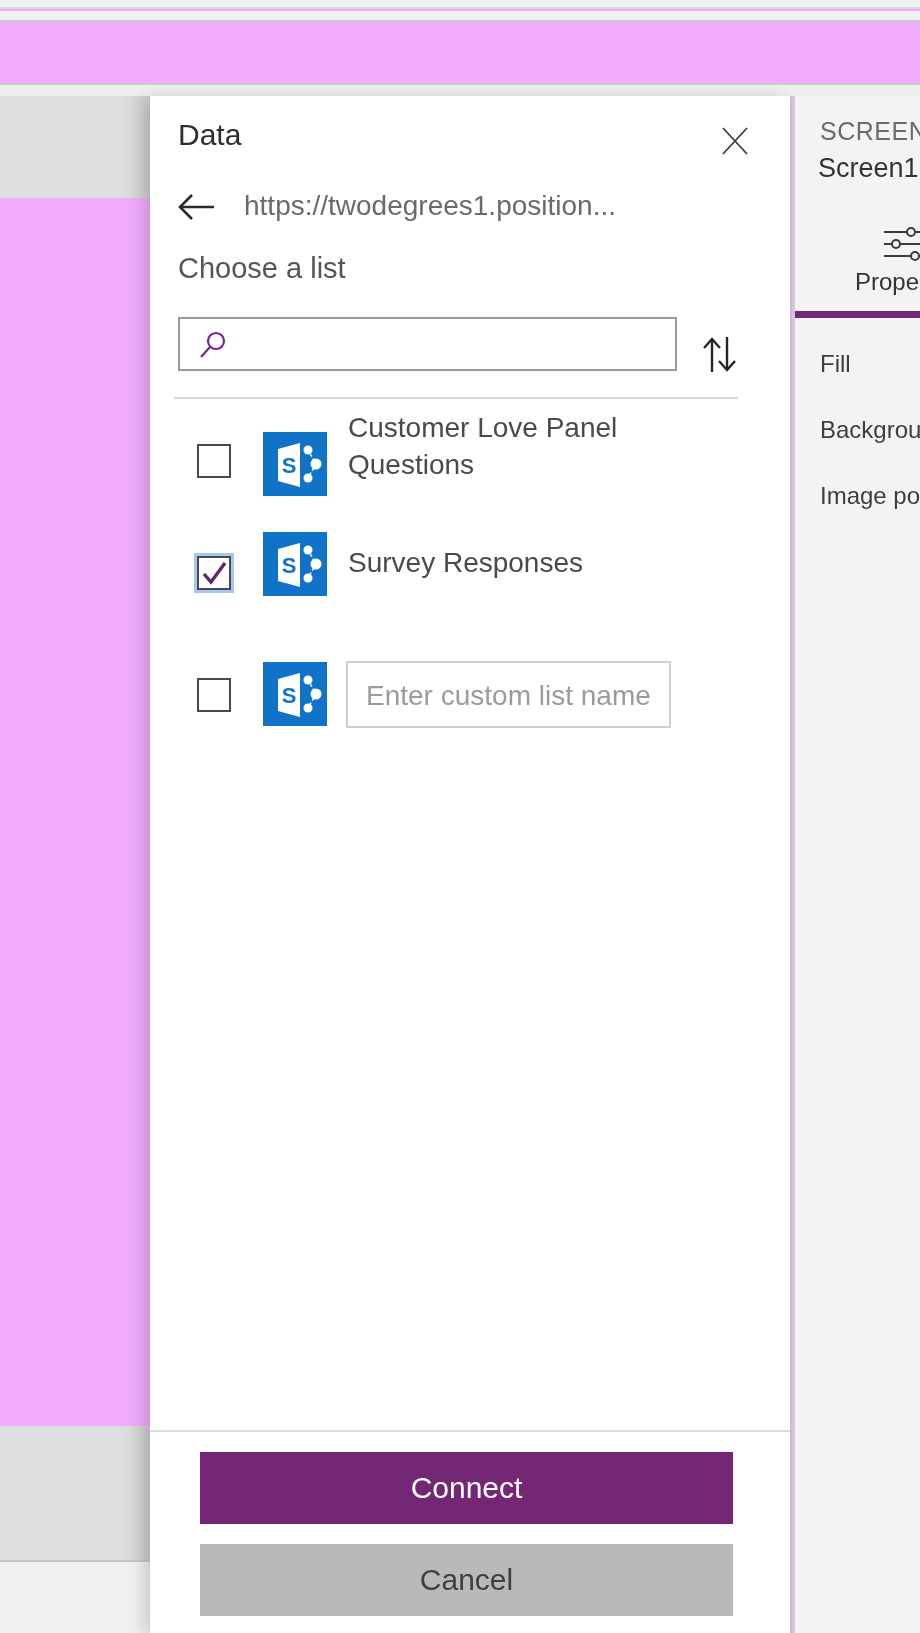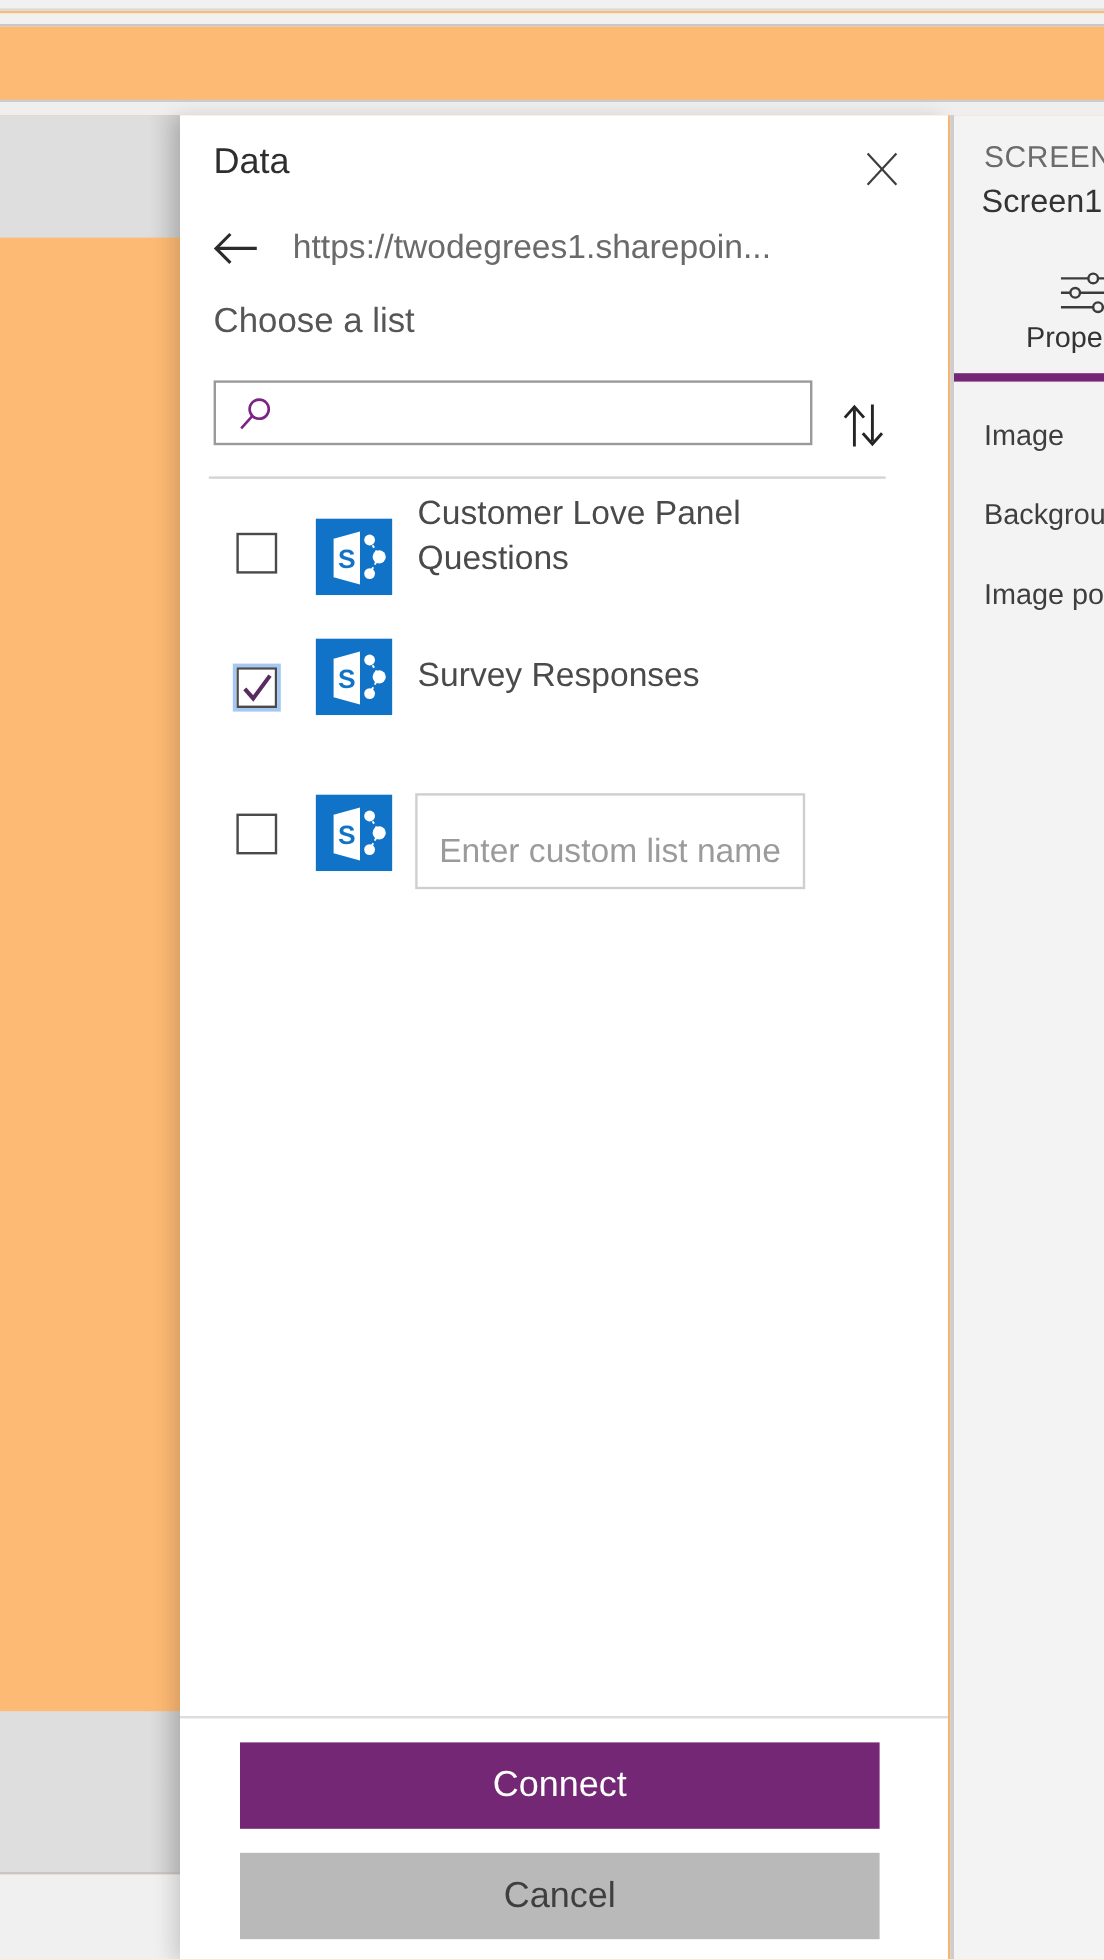--- a/index.html
+++ b/index.html
@@ -1,17 +1,17 @@
 <!DOCTYPE html>
 <html><head>
 <meta charset="utf-8">
 <style>
   html,body{margin:0;padding:0;background:#fff;}
   .stage{position:relative;width:920px;height:1633px;overflow:hidden;
-         background:#fdba74;font-family:"Liberation Sans",sans-serif;
+         background:#f0abfc;font-family:"Liberation Sans",sans-serif;
          -webkit-font-smoothing:antialiased;}
   .abs{position:absolute;}
 
   
   .bar-a{left:0;top:0;width:920px;height:7px;background:#f1f1f1;border-bottom:2px solid #d9d9d9;}
   .bar-b{left:0;top:11px;width:920px;height:9px;background:#f1f1f1;border-bottom:2px solid #c9c9c9;}
   .line-83{left:0;top:83px;width:920px;height:2px;background:#cccccc;}
   .bar-c{left:0;top:85px;width:920px;height:11px;background:#efefef;}
 
   
@@ -38,21 +38,21 @@
   .search-input::placeholder{color:#767676;opacity:1;}
   .sort-btn{left:548px;top:236px;width:44px;height:46px;cursor:pointer;background:none;border:none;padding:0;}
   .divider-1{left:24px;top:301px;width:564px;height:2px;background:#d4d4d4;}
 
   .checkbox{width:30px;height:30px;border:2px solid #4a4a4a;background:#fff;cursor:pointer;}
   .checkbox.checked{outline:3px solid #a5c8f2;}
   .checkbox svg{position:absolute;left:1px;top:1px;}
   .sp-icon{width:64px;height:64px;}
   .row-label{font-size:28px;line-height:37px;color:#4a4a4a;width:348px;}
   .custom-input{left:196px;top:565px;width:303px;height:60px;border:2px solid #cfcfcf;
-                font-size:28px;color:#6a6a6a;padding:16px 0 0 18px;outline:none;
+                font-size:28px;color:#6a6a6a;padding:3px 0 0 18px;outline:none;
                 font-family:"Liberation Sans",sans-serif;}
   .custom-input::placeholder{color:#9b9b9b;opacity:1;}
 
   .divider-2{left:0;top:1334px;width:640px;height:2px;background:#dcdcdc;}
   .btn{width:533px;height:72px;border:none;cursor:pointer;font-size:30px;
        font-family:"Liberation Sans",sans-serif;}
   .btn-connect{left:50px;top:1356px;background:#742774;color:#ffffff;}
   .btn-cancel{left:50px;top:1448px;background:#b9b9b9;color:#3f3f3f;}
 
   
@@ -91,21 +91,21 @@
       </svg>
     </button>
 
     <button class="abs back-btn">
       <svg width="42" height="38" viewBox="0 0 42 38">
         <line x1="4" y1="19" x2="38" y2="19" stroke="#2b2b2b" stroke-width="2.6"></line>
         <polyline points="16,7 4,19 16,31" fill="none" stroke="#2b2b2b" stroke-width="2.6"></polyline>
       </svg>
     </button>
 
-    <div class="abs dlg-url">https://twodegrees1.sharepoin...</div>
+    <div class="abs dlg-url">https://twodegrees1.position...</div>
 
     <div class="abs dlg-heading">Choose a list</div>
 
     <div class="abs search-box">
       <svg width="30" height="30" viewBox="0 0 30 30">
         <circle cx="18" cy="11" r="8" fill="none" stroke="#7b2486" stroke-width="2.2"></circle>
         <line x1="12" y1="17" x2="3" y2="27" stroke="#7b2486" stroke-width="2.2"></line>
       </svg>
     </div>
 
@@ -176,17 +176,17 @@
     <line x1="0" y1="8" x2="42" y2="8" stroke="#3c3c3c" stroke-width="2"></line>
     <line x1="0" y1="20" x2="42" y2="20" stroke="#3c3c3c" stroke-width="2"></line>
     <line x1="0" y1="32" x2="42" y2="32" stroke="#3c3c3c" stroke-width="2"></line>
     <circle cx="27" cy="8" r="4" fill="#f3f3f3" stroke="#3c3c3c" stroke-width="2"></circle>
     <circle cx="12" cy="20" r="4" fill="#f3f3f3" stroke="#3c3c3c" stroke-width="2"></circle>
     <circle cx="31" cy="32" r="4" fill="#f3f3f3" stroke="#3c3c3c" stroke-width="2"></circle>
   </svg>
   <div class="abs tab-label">Properties</div>
   <div class="abs tab-underline"></div>
 
-  <div class="abs prop-label prop-0">Image</div>
+  <div class="abs prop-label prop-0">Fill</div>
   <div class="abs prop-label prop-1">Background image</div>
   <div class="abs prop-label prop-2">Image position</div>
 
 </div>
 
 </body></html>

